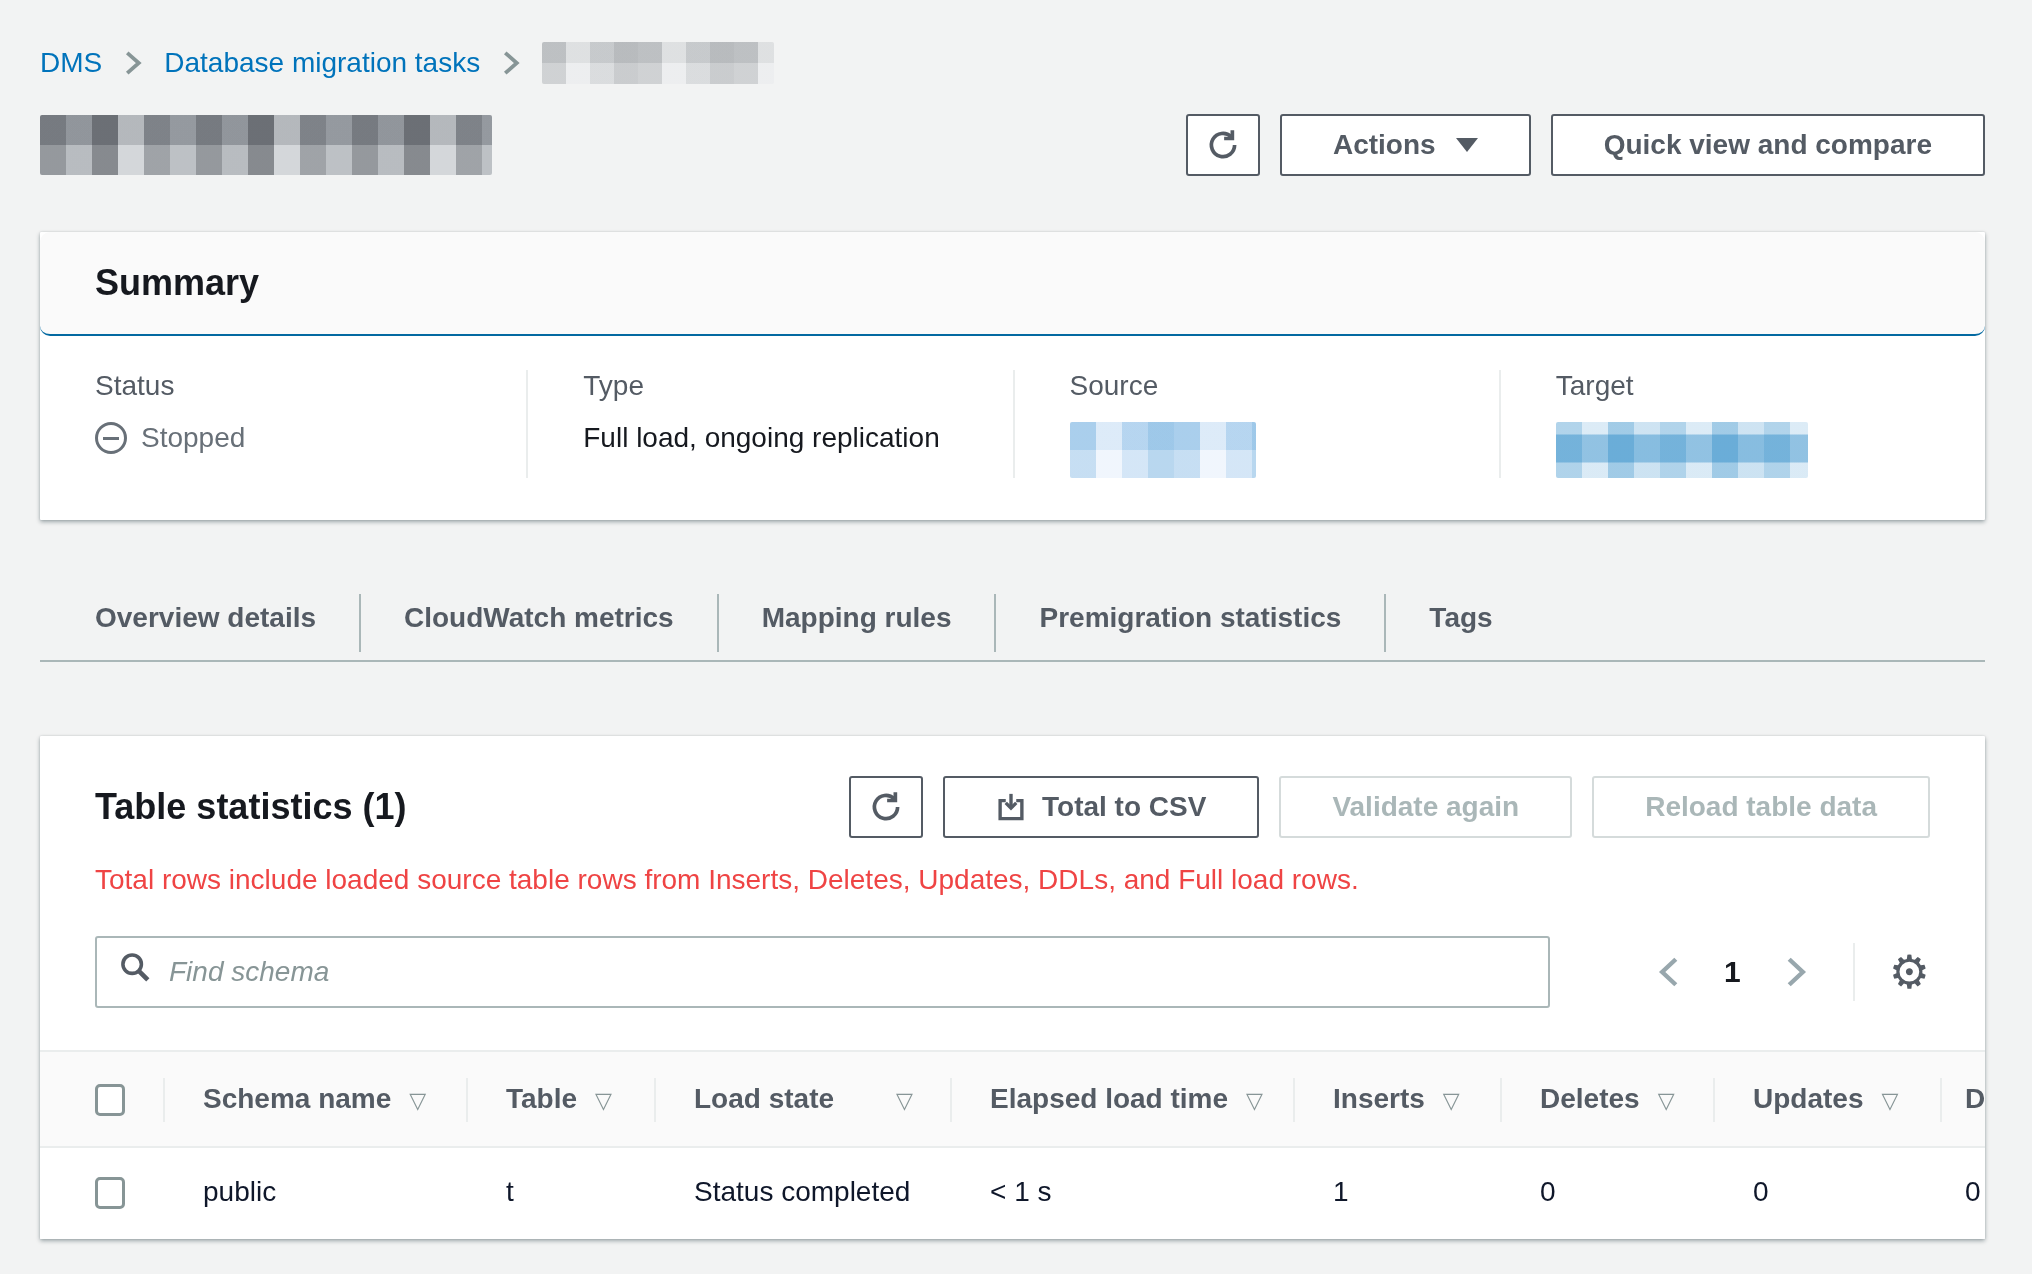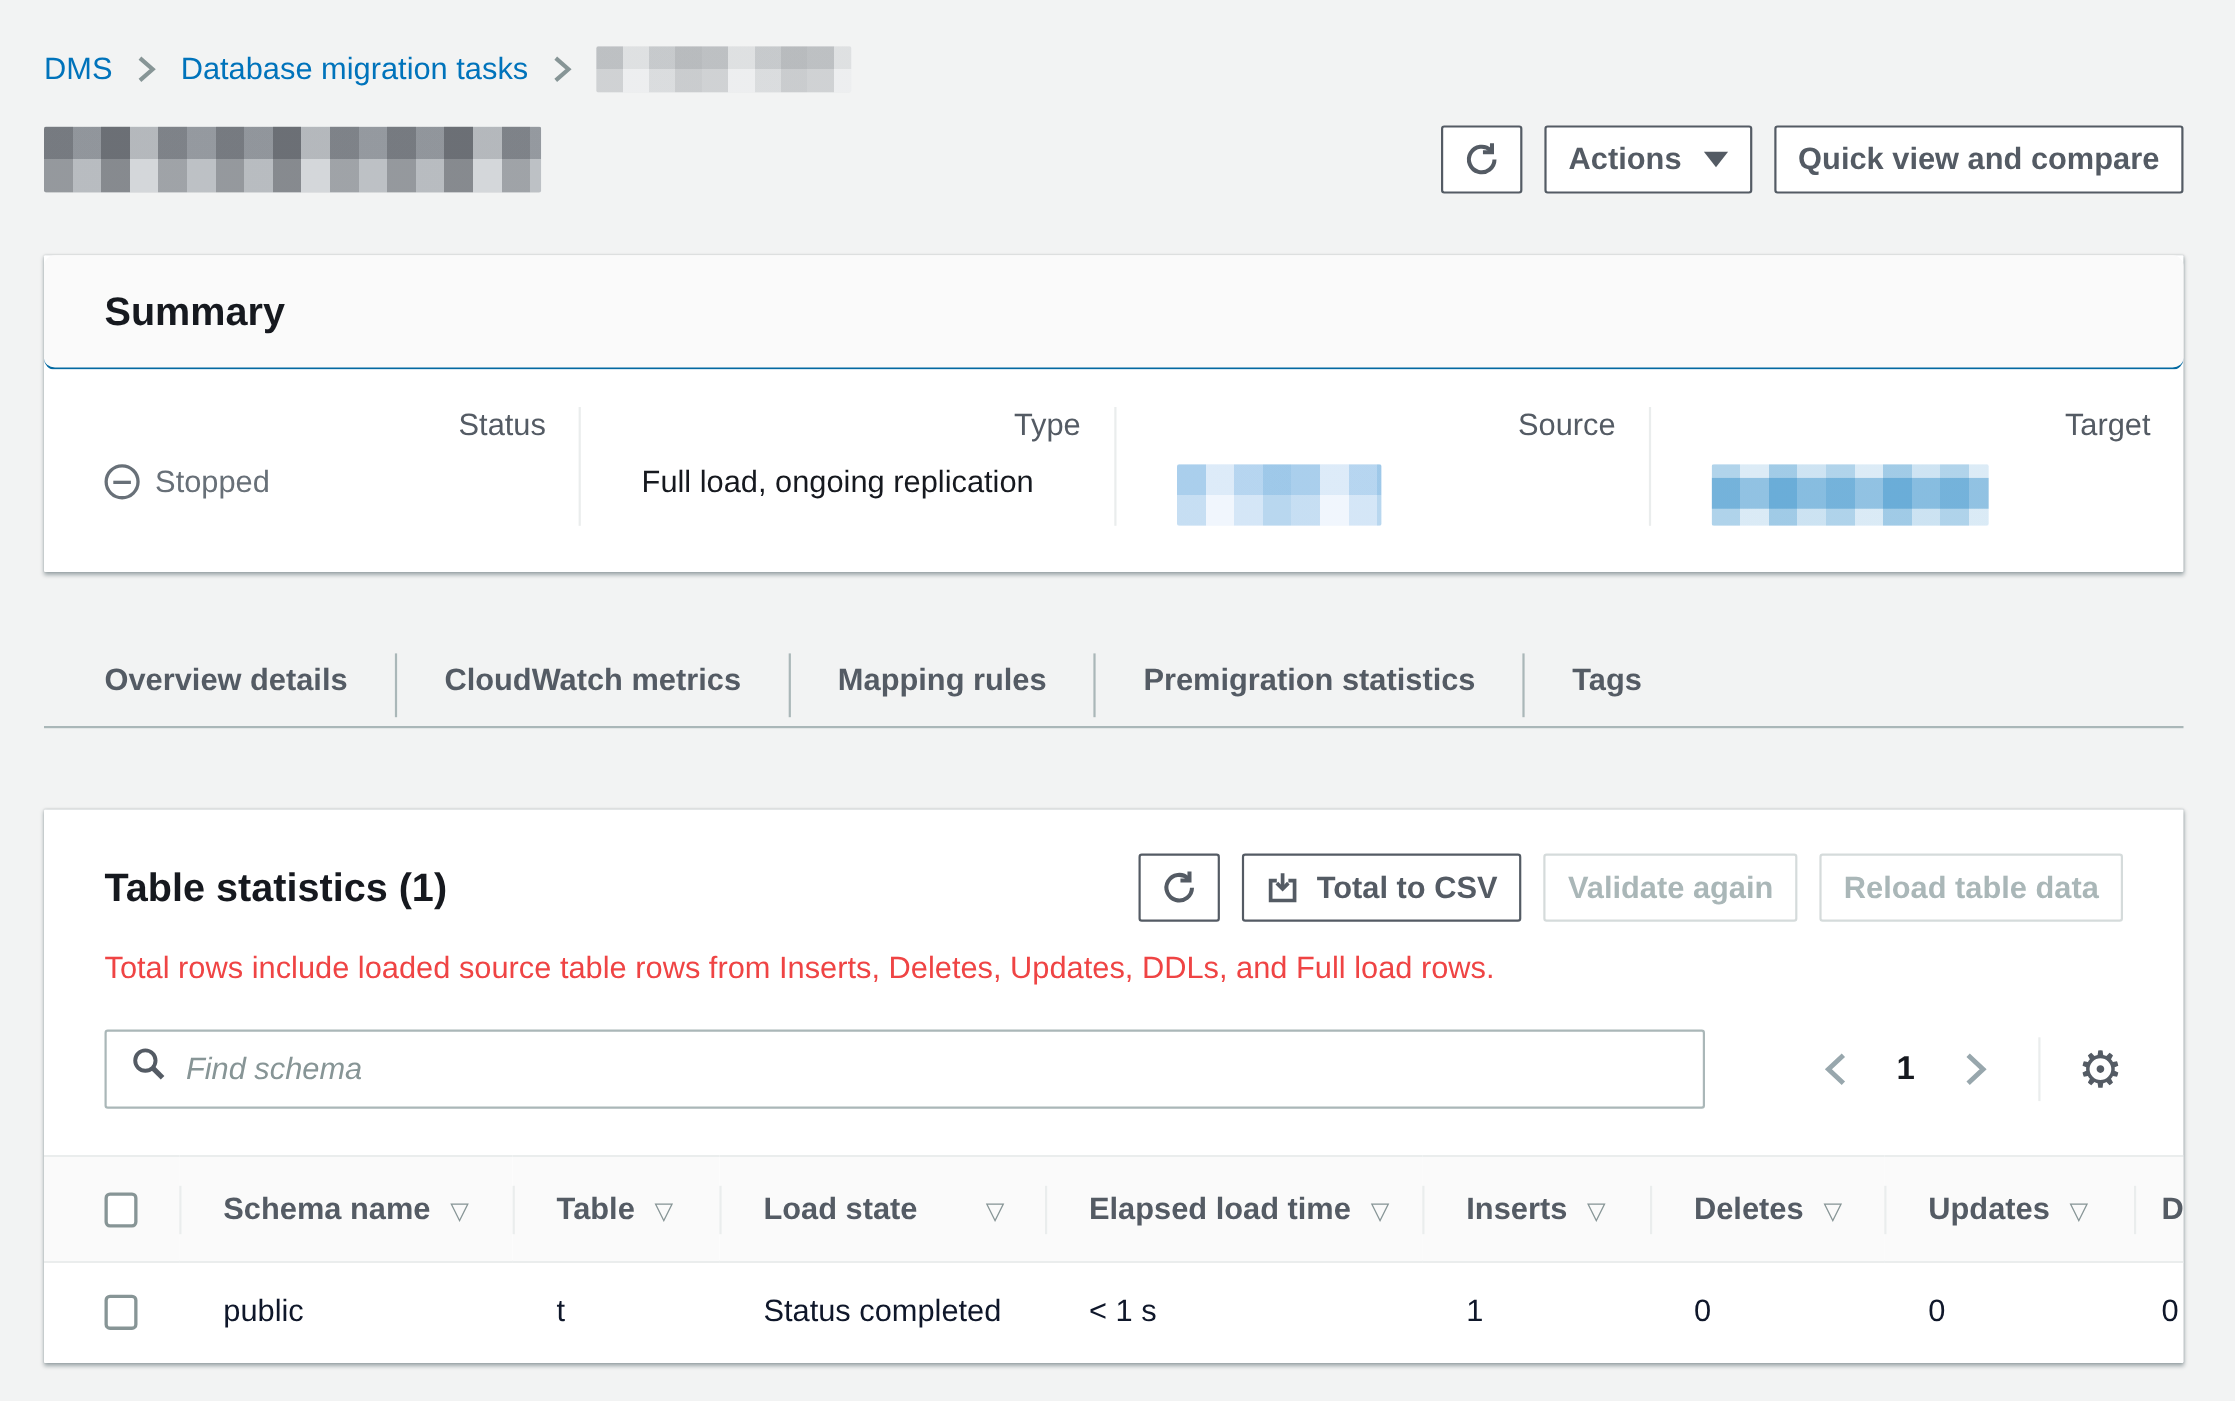--- a/index.html
+++ b/index.html
@@ -28,21 +28,21 @@
   .page-header { display:flex; align-items:center; margin-top:30px; }
   .mosaic-title {
     width:452px; height:60px; background-color:#aeb3b9;
     background-image:
       repeating-linear-gradient(90deg, rgba(22,25,31,0.28) 0 26px, rgba(22,25,31,0.08) 26px 52px, rgba(22,25,31,0.36) 52px 78px, rgba(255,255,255,0.25) 78px 104px, rgba(22,25,31,0.22) 104px 130px, rgba(22,25,31,0.05) 130px 156px),
       repeating-linear-gradient(0deg, rgba(255,255,255,0.30) 0 30px, rgba(22,25,31,0.12) 30px 60px);
   }
   .header-buttons { margin-left:auto; display:flex; gap:20px; }
   .btn {
     display:inline-flex; align-items:center; justify-content:center; gap:16px;
-    height:62px; padding:0 20px; background:#fff;
+    height:62px; padding:0 51px; background:#fff;
     border:2px solid #545b64; border-radius:3px;
     font-size:28px; font-weight:700; color:#545b64; cursor:pointer; white-space:nowrap;
   }
   .btn-icon { padding:0; width:74px; }
   .btn.disabled { border-color:#d5dbdb; color:#aab7b8; cursor:default; }
   .caret-down {
     width:0; height:0; border-left:11px solid transparent; border-right:11px solid transparent;
     border-top:14px solid #545b64; display:inline-block; margin-left:4px;
   }
 
@@ -50,21 +50,21 @@
   .card {
     background:#fff; border-radius:1px;
     box-shadow:0 2px 4px 0 rgba(0,28,36,0.35), 0 0 2px 0 rgba(0,28,36,0.15);
   }
   .summary-card { margin-top:56px; }
   .summary-head { padding:30px 55px; border-bottom:2px solid #0369a1; background:#fafafa;border-radius:10px; }
   .card-title { font-size:36px; font-weight:700; color:#16191f; }
   .summary-body { display:flex; padding:34px 0 42px; }
   .summary-col { flex:1 1 25%; padding:0 30px 0 55px; }
   .summary-col + .summary-col { border-left:2px solid #eaeded; }
-  .field-label { font-size:28px; color:#545b64; margin-bottom:20px;text-align:right; }
+  .field-label { font-size:28px; color:#545b64; margin-bottom:20px; }
   .field-value { font-size:28px; color:#16191f; display:flex; align-items:center; gap:14px; }
   .status-gray { color:#687078; }
   .minus-circle {
     width:32px; height:32px; border:3px solid #687078; border-radius:50%;
     display:inline-flex; align-items:center; justify-content:center; flex:0 0 auto;
   }
   .minus-circle::after { content:''; width:16px; height:3px; background:#687078; }
   .mosaic-source {
     width:186px; height:56px; background-color:#dceafb;
     background-image:

